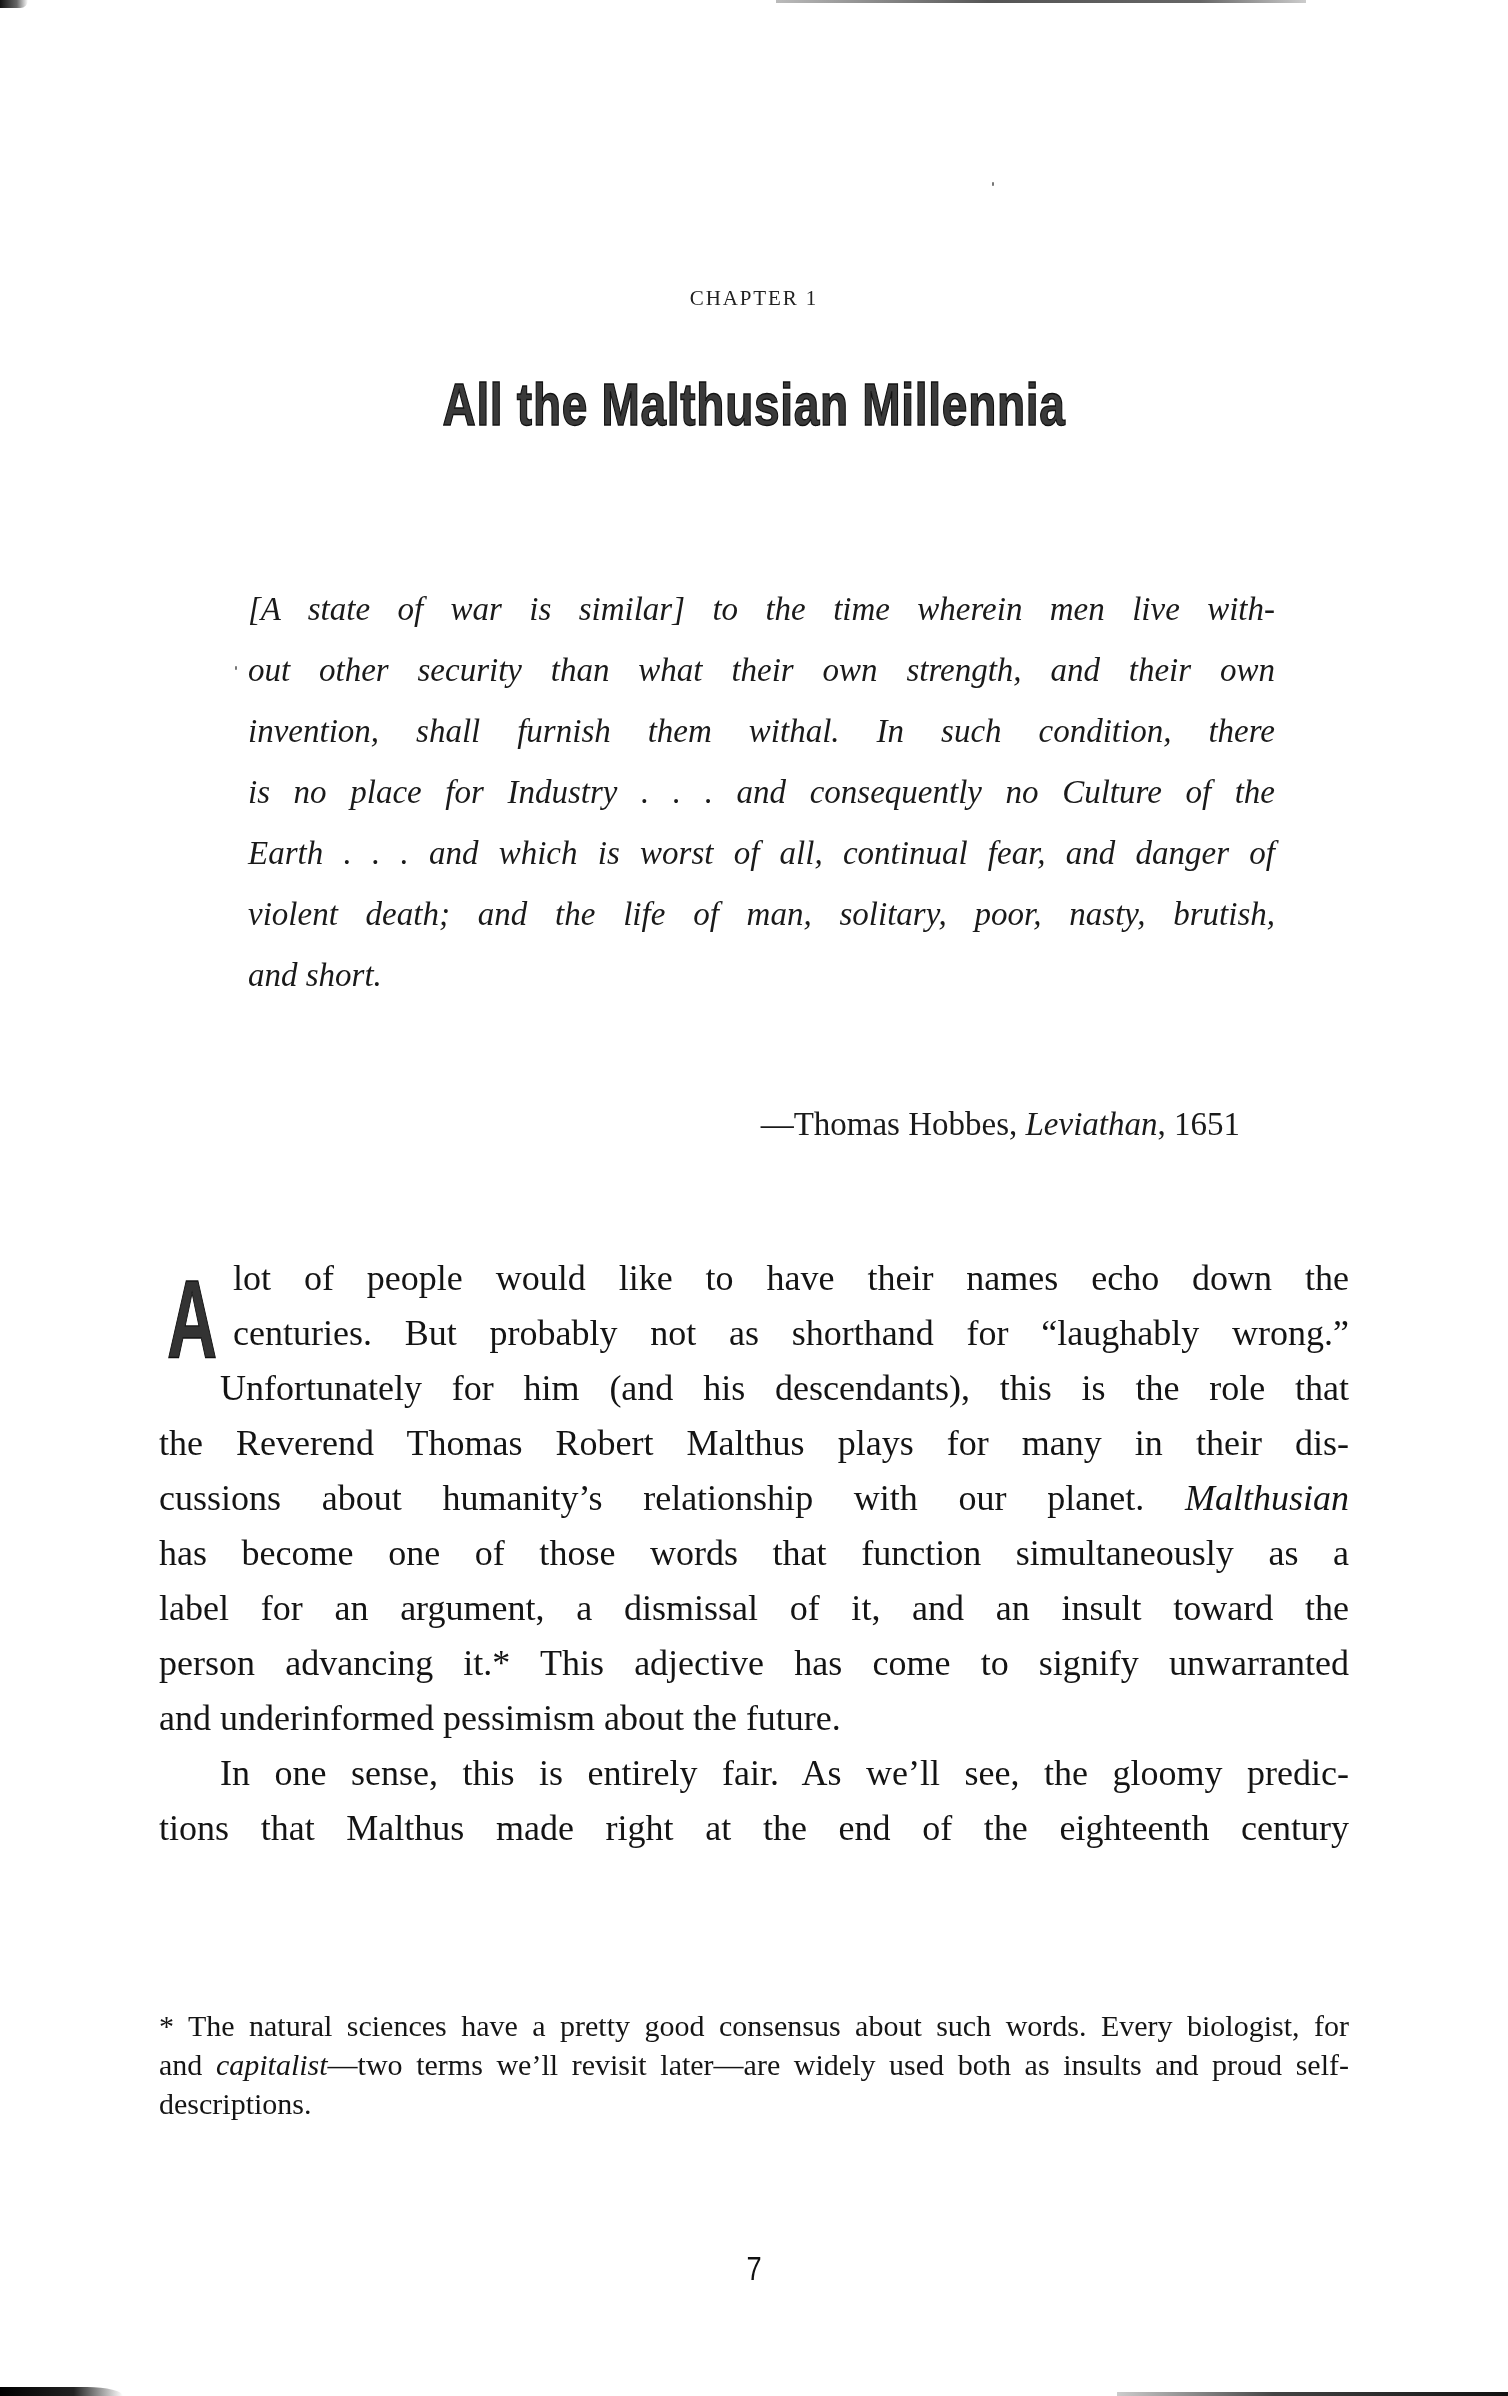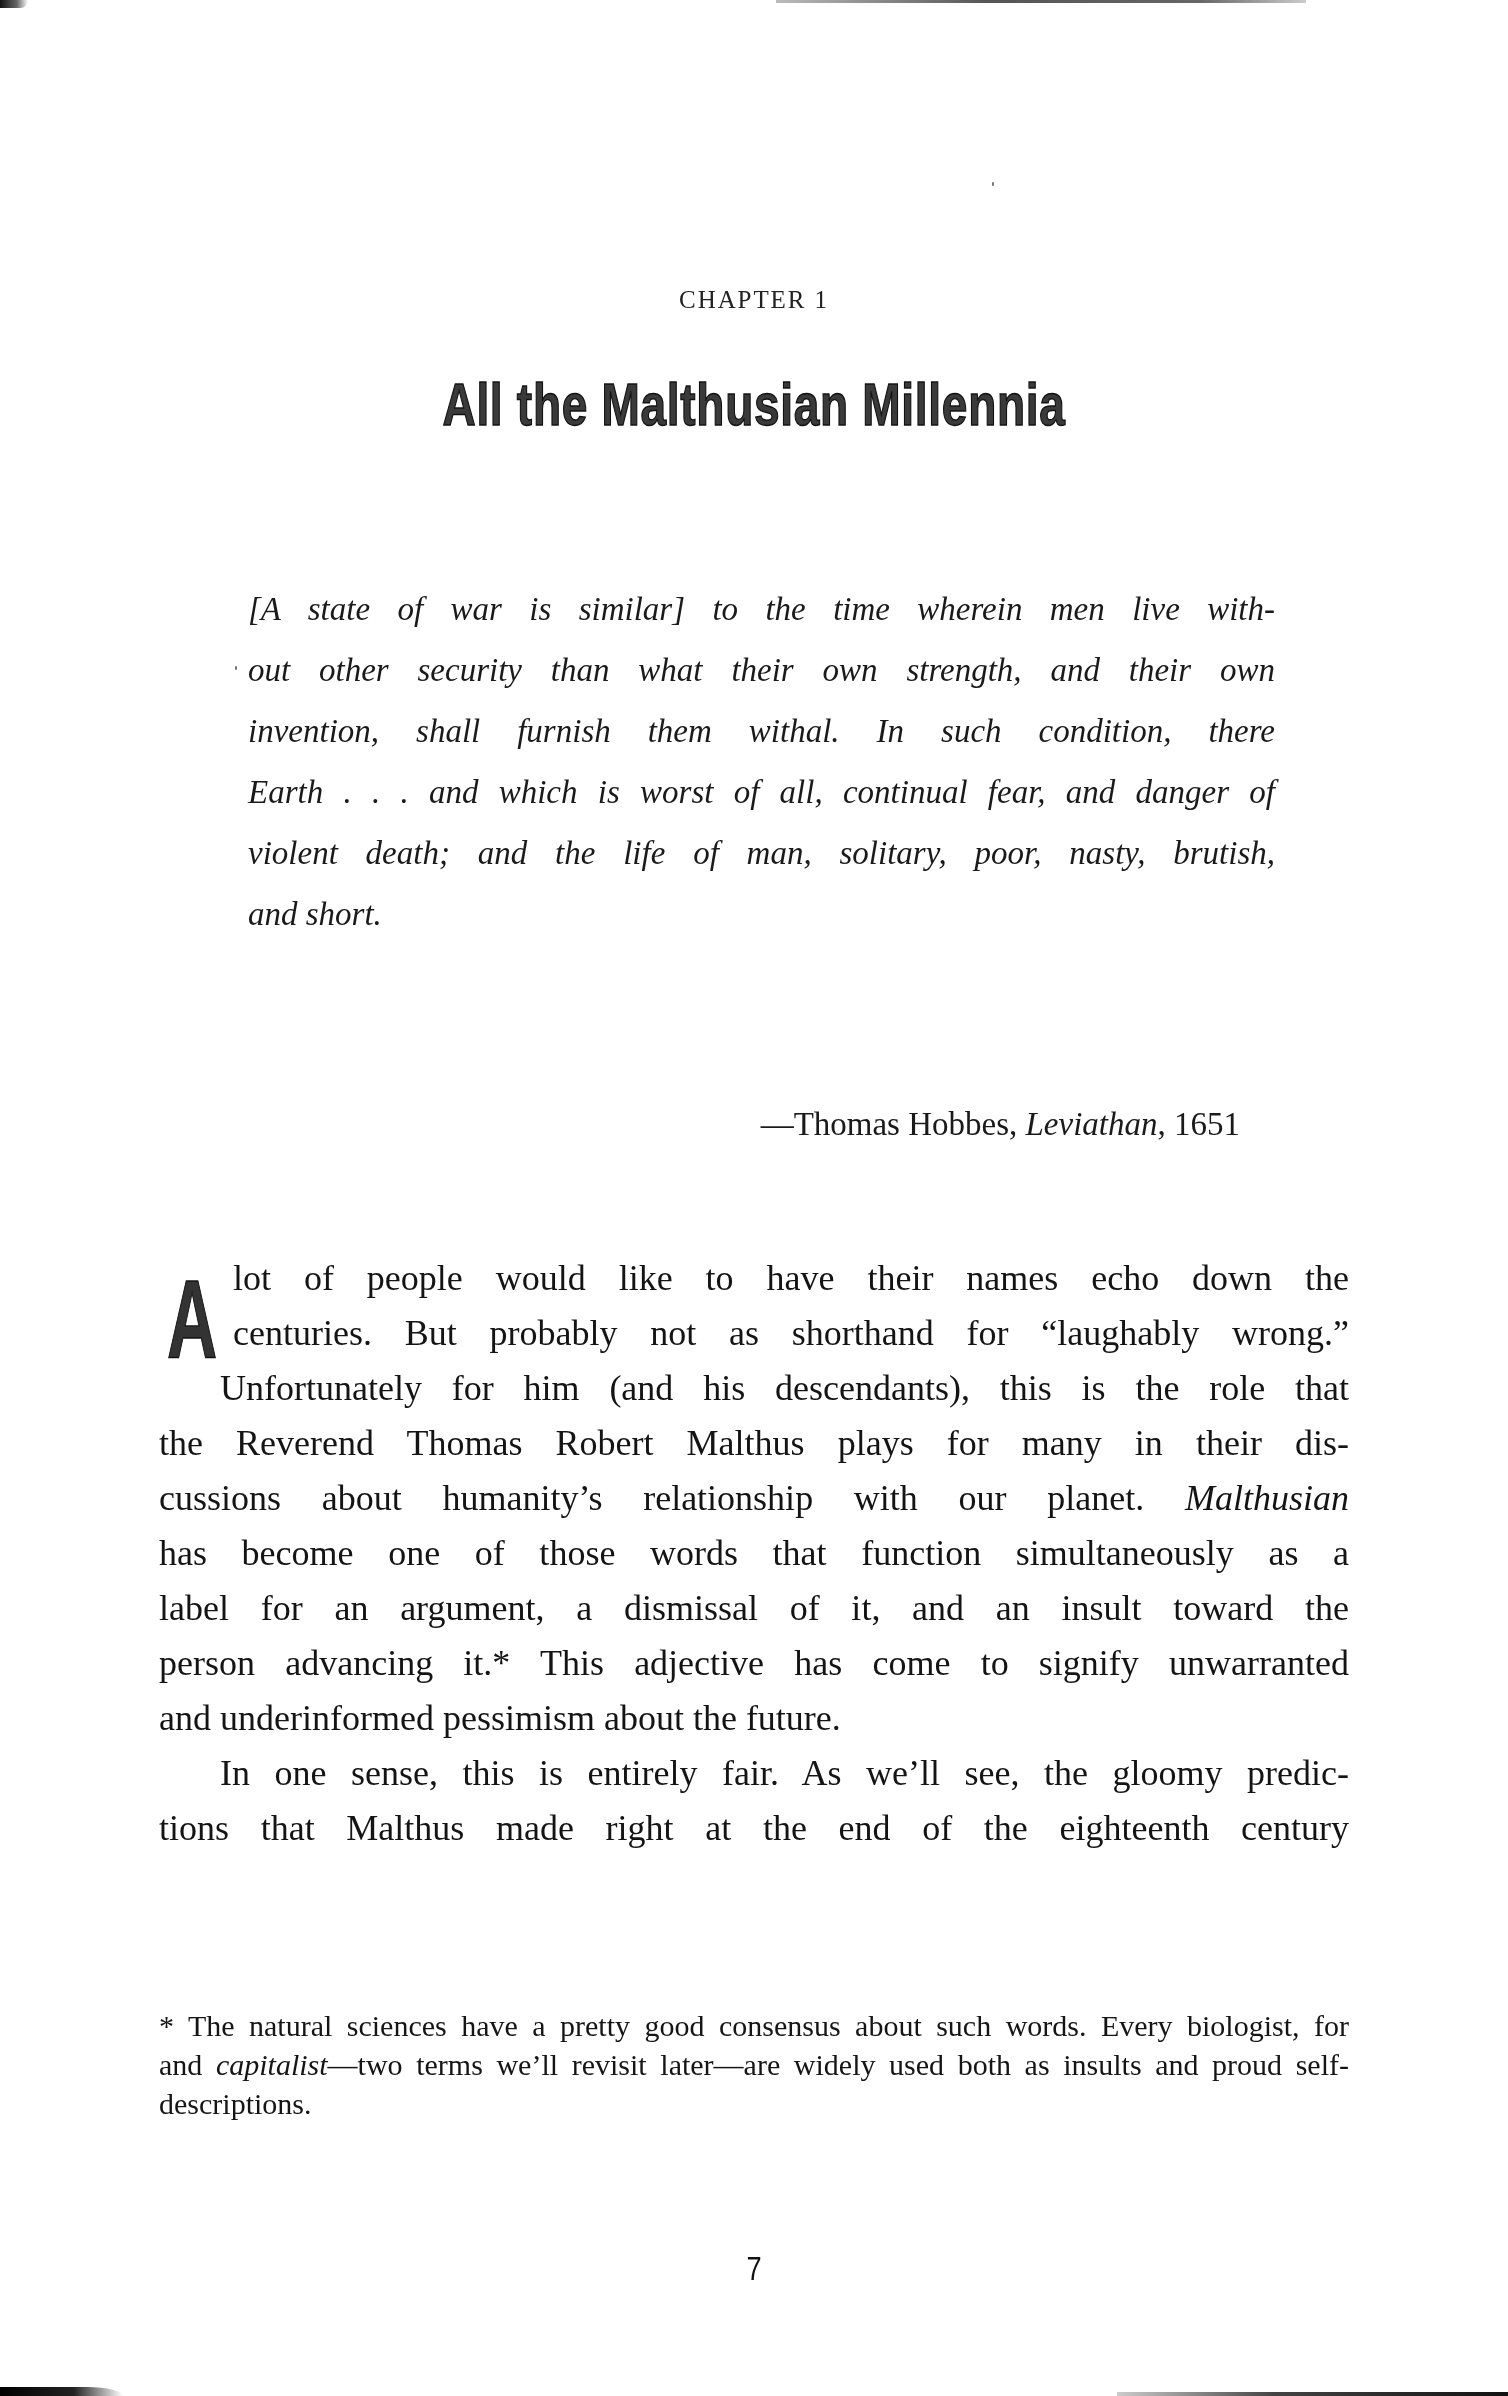--- a/index.html
+++ b/index.html
@@ -40,21 +40,21 @@
     }
     .speck {
       position: absolute; width: 1.9px; height: 3.8px; background: #777; border-radius: 0.9px;
     }
 
     .chapter-label {
       position: absolute;
       top: 286px;
       left: 0; width: 1508px;
       text-align: center;
-      font-size: 25px;
+      font-size: 21px;
       letter-spacing: 1.9px;
       color: #222;
     }
     .chapter-title {
       position: absolute;
       top: 371px;
       left: 0; width: 1508px;
       text-align: center;
       font-family: "Liberation Sans", "DejaVu Sans", sans-serif;
       font-weight: bold;
@@ -171,20 +171,21 @@
 <div class="speck" style="left:992px;top:182px;"></div>
 <div class="speck" style="left:235px;top:666px;"></div>
 
 <div class="chapter-label">CHAPTER 1</div>
 <div class="chapter-title">All the Malthusian Millennia</div>
 
 <div class="epigraph">
   <span class="epigraph-line">[A state of war is similar] to the time wherein men live with-</span>
   <span class="epigraph-line">out other security than what their own strength, and their own</span>
   <span class="epigraph-line">invention, shall furnish them withal. In such condition, there</span>
+  <span class="epigraph-line">is no place for Industry . . . and consequently no Culture of the</span>
   <span class="epigraph-line">Earth . . . and which is worst of all, continual fear, and danger of</span>
   <span class="epigraph-line">violent death; and the life of man, solitary, poor, nasty, brutish,</span>
   <span class="epigraph-line last">and short.</span>
 </div>
 
 <div class="attribution"><span>—Thomas Hobbes, </span><span class="ital">Leviathan</span><span>, 1651</span></div>
 
 <div class="body-text">
   <span class="drop-cap">A</span>
   <span class="body-line dropcap-line">lot of people would like to have their names echo down the</span>

